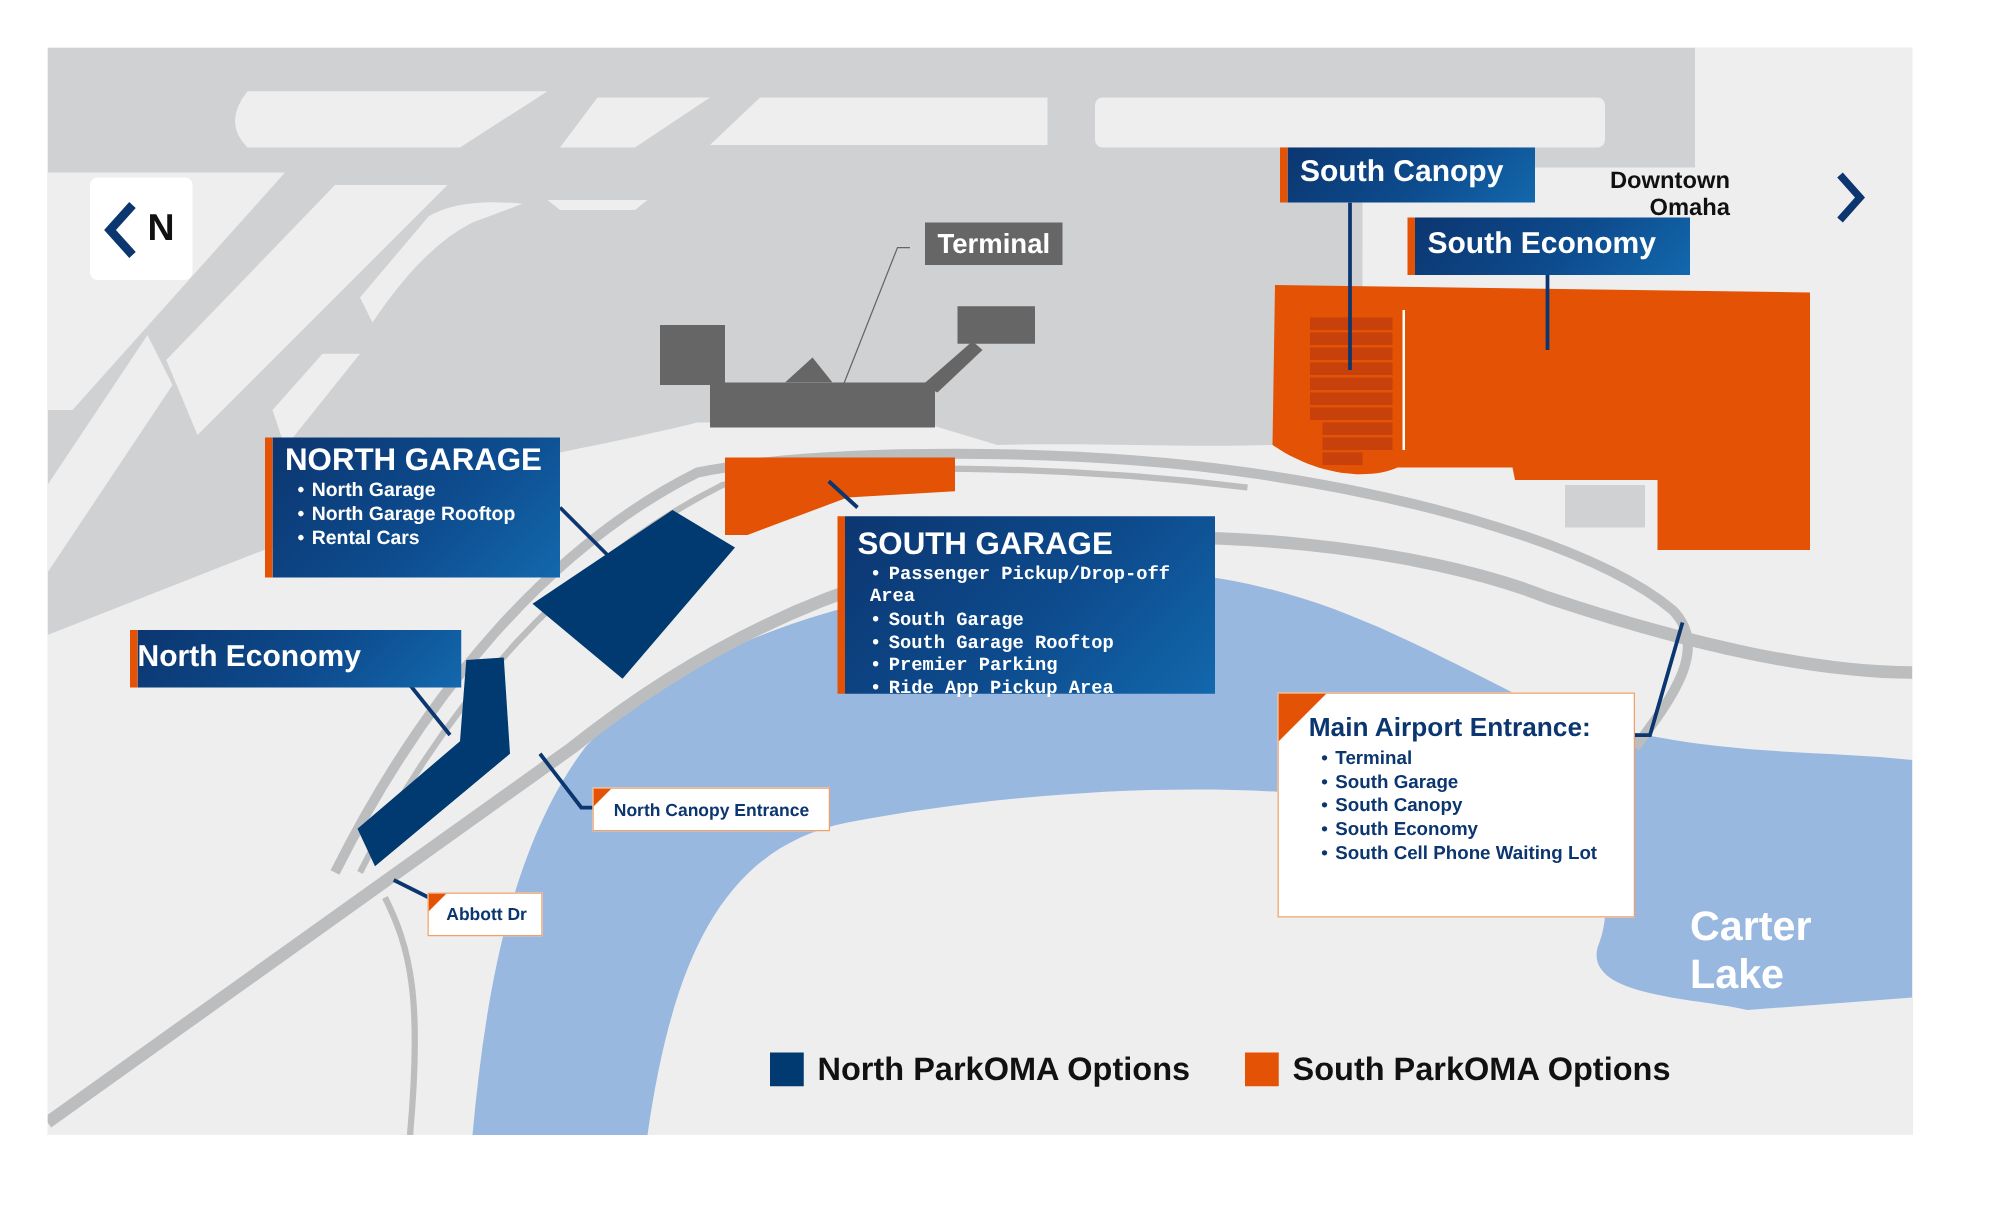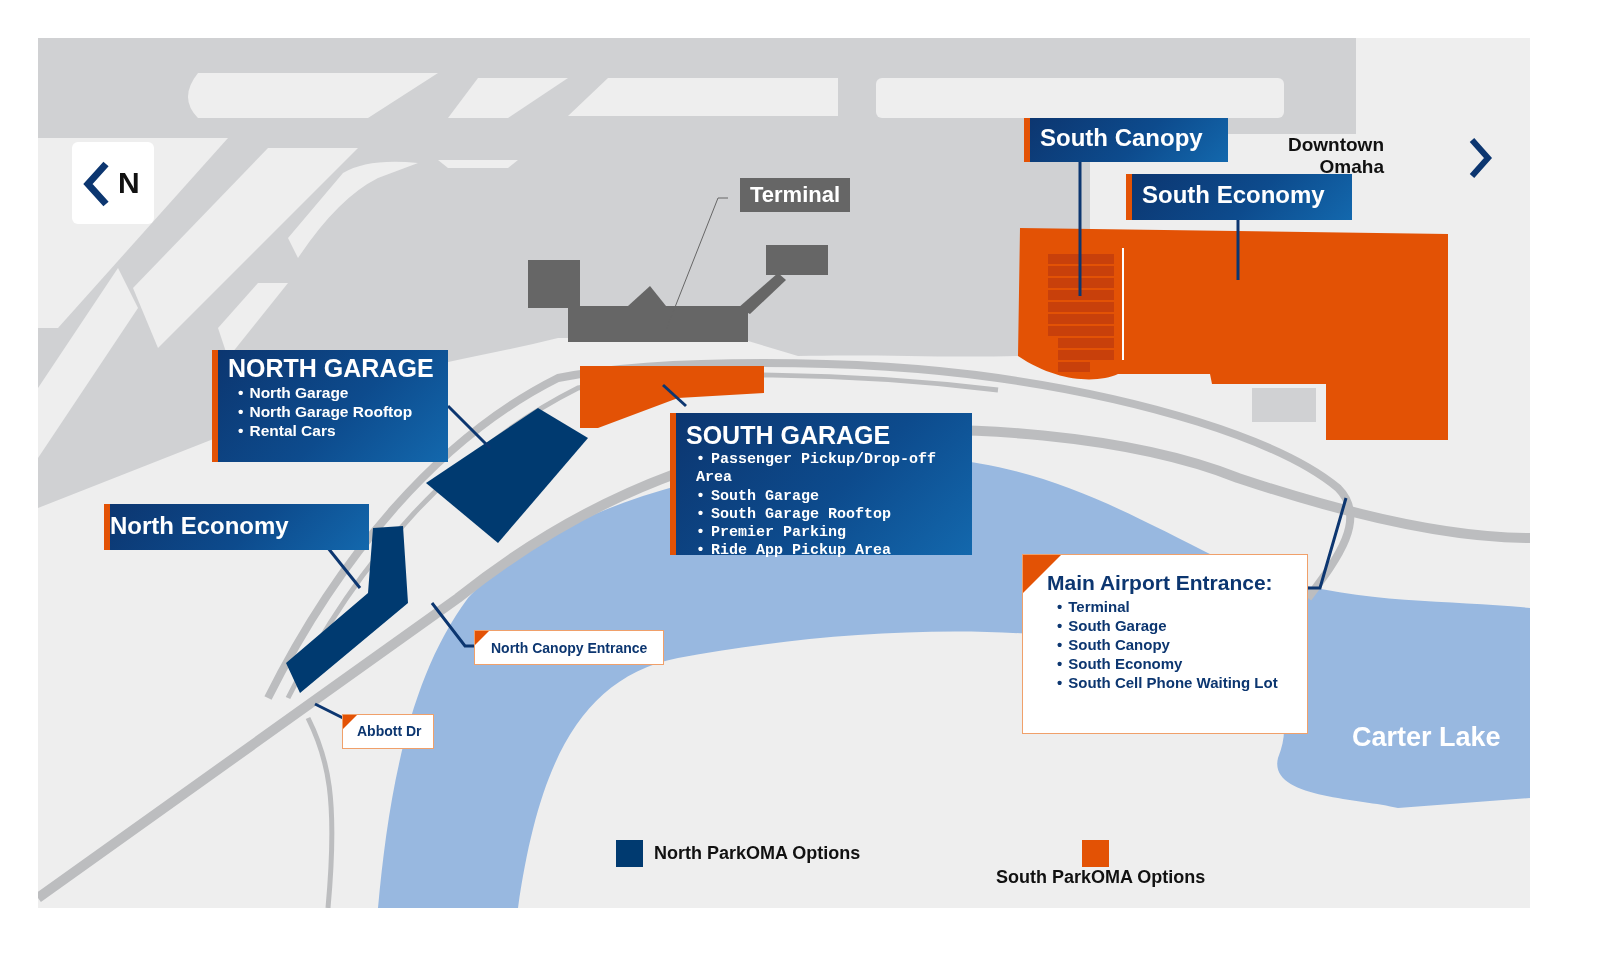--- a/index.html
+++ b/index.html
@@ -18,24 +18,24 @@
   .callout {
     position:absolute; background:#fff; border:1.5px solid #f0a06a; box-sizing:border-box;
     color:#0c3670; font-weight:bold;
   }
   .callout .corner { position:absolute; left:0; top:0; width:0; height:0;
     border-top:20px solid #e35205; border-right:20px solid transparent; }
   .callout ul { list-style:none; margin:0; padding:0; }
   .callout li::before { content:"\2022"; margin-right:6px; }
   .terminal-label { position:absolute; background:#666666; color:#fff; font-weight:bold; font-size:22px; padding:0 10px; line-height:34px; }
   .north-badge { position:absolute; background:#fff; border-radius:6px; }
-  .legend { position:absolute; display:flex; align-items:center; font-weight:bold; font-size:18px; color:#111;justify-content:flex-end; }
+  .legend { position:absolute; display:flex; align-items:center; font-weight:bold; font-size:26px; color:#111;justify-content:flex-end; }
   .legend .sw { width:27px; height:27px; margin-right:11px; }
   .downtown { position:absolute; text-align:right; font-weight:bold; font-size:19px; color:#111; line-height:1.15; }
-  .lake { position:absolute; color:#fff; font-weight:bold; font-size:27px; }
+  .lake { position:absolute; color:#fff; font-weight:bold; font-size:33px; }
 </style>
 </head>
 <body>
 
 <div class="map">
   <svg class="base" width="1492" height="870" viewBox="0 0 1492 870">
 
     <path d="M0 0 H1318 V96 H1052 V300 L980 318 C900 320 840 316 760 318 L700 300 H520 C440 320 360 330 280 360 L0 470 Z" fill="#d0d1d3"></path>
 
     <rect x="1318" y="0" width="174" height="96" fill="#eeeeee"></rect>
@@ -171,17 +171,17 @@
     <div class="corner" style="border-top-width:14px;border-right-width:14px;"></div>
     <span>Abbott Dr</span>
   </div>
 
   <div class="lake" style="left:1314px;top:684px;">Carter Lake</div>
 
   <div class="legend" style="left:578px;top:802px;">
     <div class="sw" style="background:#003a70;"></div>
     <span>North ParkOMA Options</span>
   </div>
-  <div class="legend" style="left:958px;top:802px;flex-direction:column;">
+  <div class="legend" style="left:958px;top:802px;">
     <div class="sw" style="background:#e35205;"></div>
     <span>South ParkOMA Options</span>
   </div>
 </div>
 
 </body></html>

